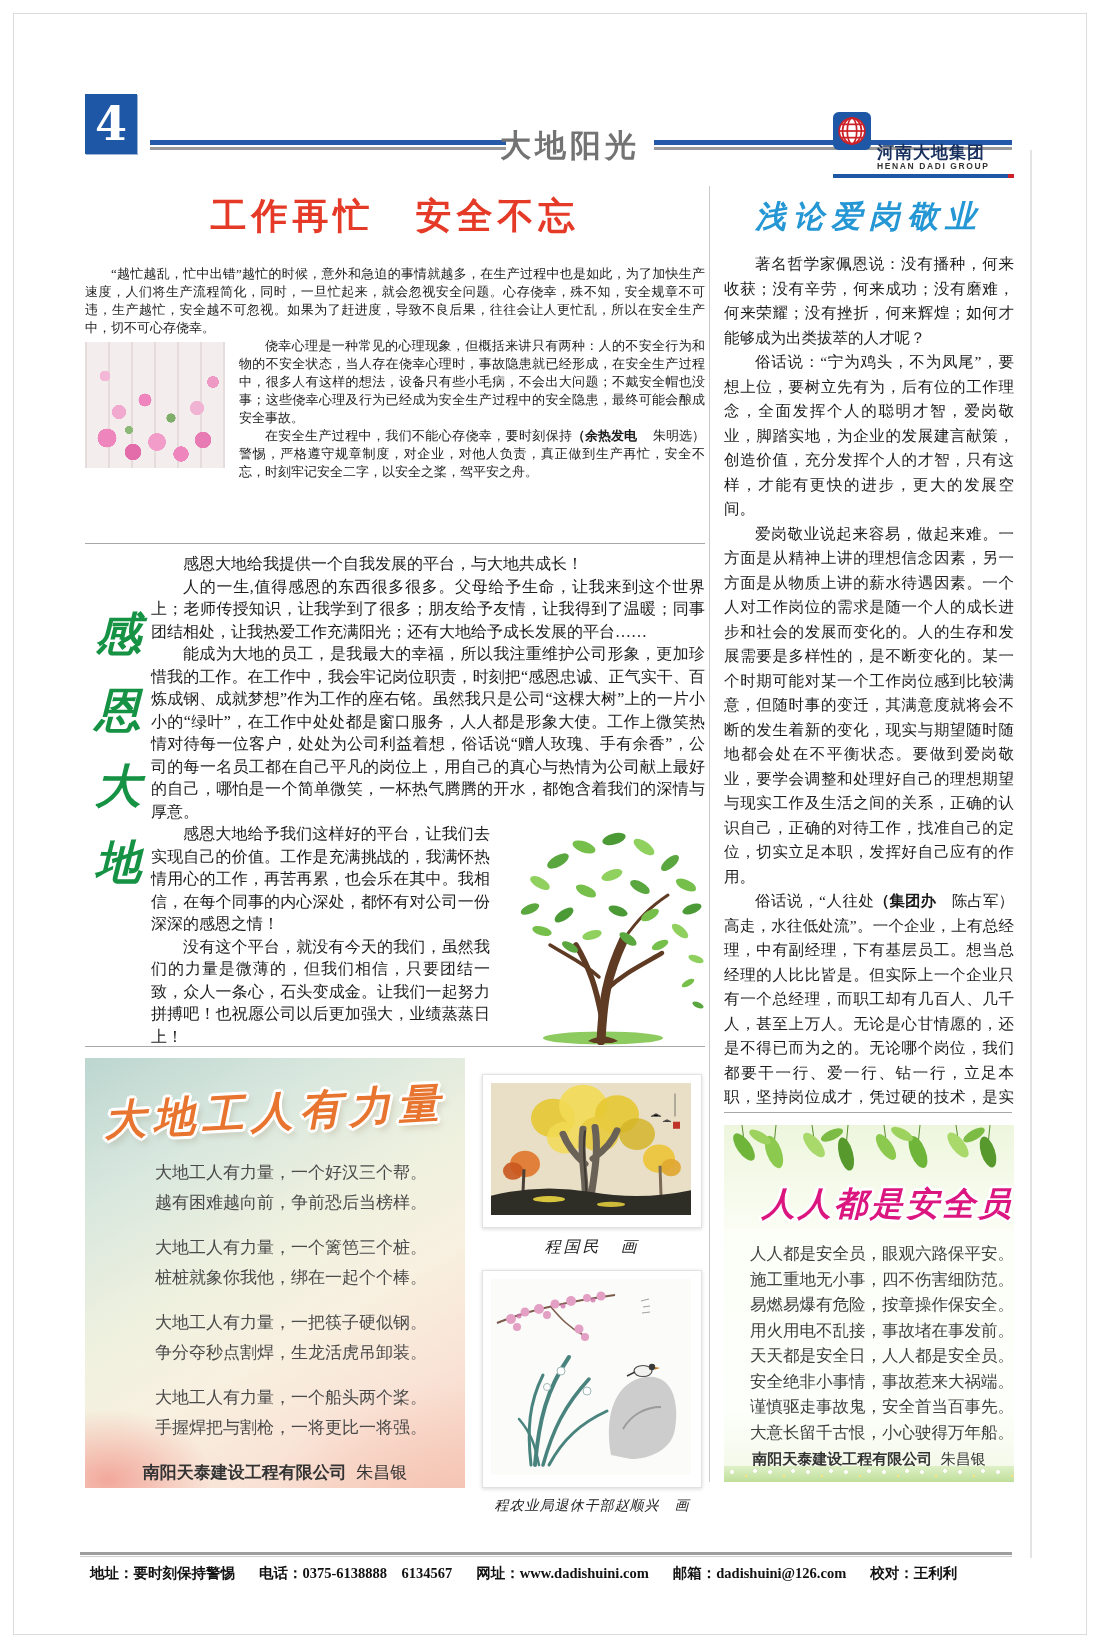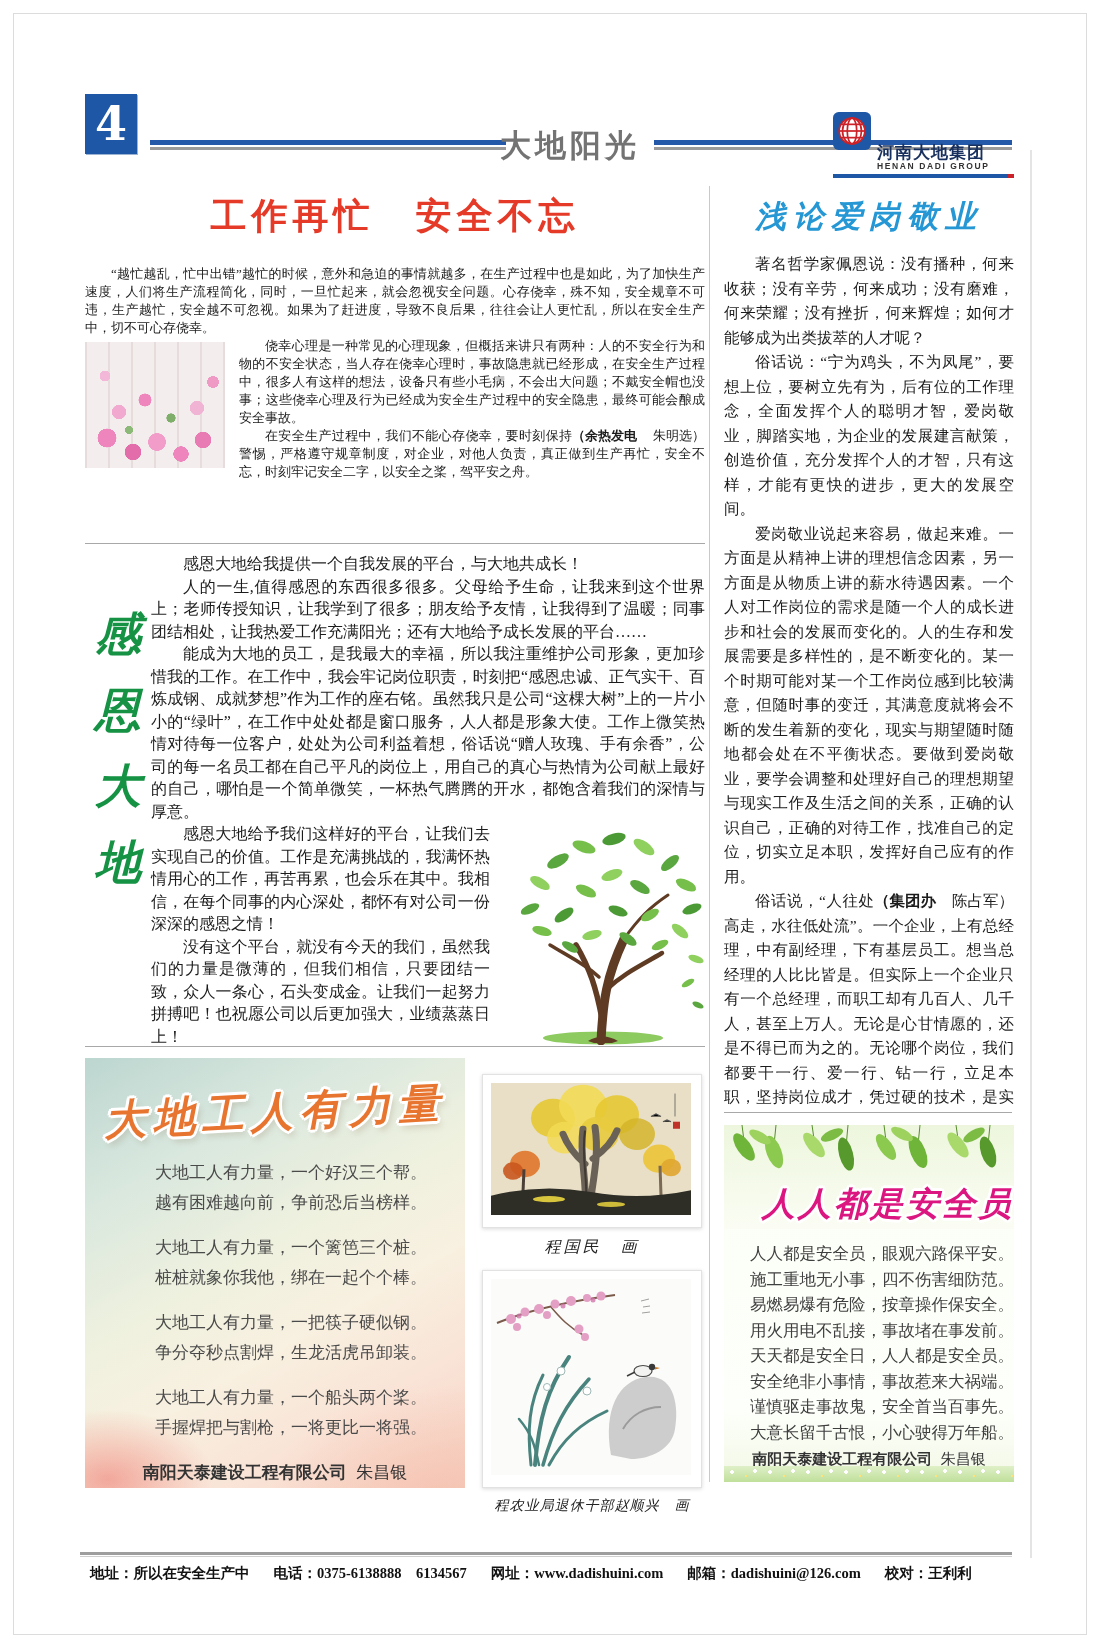--- a/index.html
+++ b/index.html
@@ -399,19 +399,19 @@
     </div>
     <div class="poster-s-sign">
       <span>南阳天泰建设工程有限公司</span>&nbsp;
       <span class="name">朱昌银</span>
     </div>
     <div class="grass"></div>
   </div>
 
   <div class="footer-rule"></div>
   <div class="footer">
-    <span>地址：所以在安全生产中</span>
+    <span>地址：要时刻保持警惕</span>
     <span>电话：0375-6138888　6134567</span>
     <span>网址：www.dadishuini.com</span>
     <span>邮箱：dadishuini@126.com</span>
     <span>校对：王利利</span>
   </div>
 </div>
 
 </body></html>

